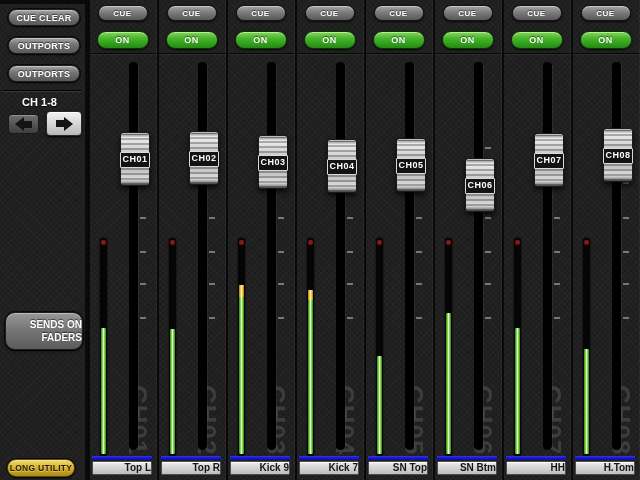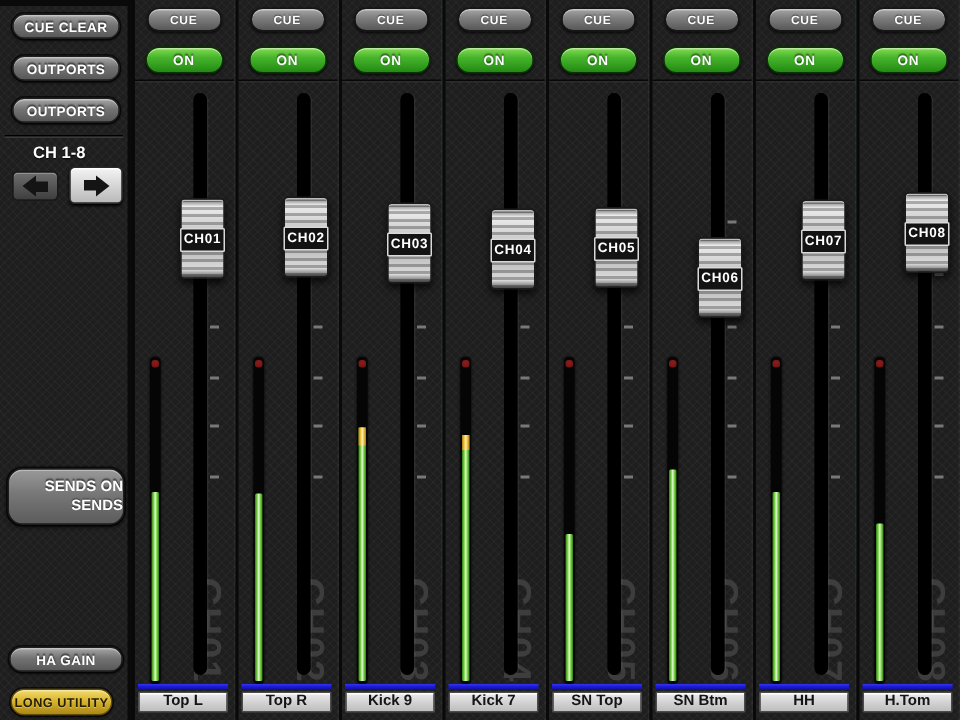--- a/index.html
+++ b/index.html
@@ -83,21 +83,21 @@
       linear-gradient(180deg,#6f6f6f 0%,#ececec 9%,#c9c9c9 40%,#b5b5b5 60%,#dcdcdc 90%,#616161 100%);
     box-shadow:0 3px 5px rgba(0,0,0,.7), inset 0 1px 0 rgba(255,255,255,.6);}
   .knob-label{position:absolute;left:-1px;right:-1px;top:50%;margin-top:-7px;height:14px;
     background:#131313;border:1px solid #d9d9d9;border-radius:1px;
     color:#fff;font-size:9px;font-weight:bold;letter-spacing:.5px;text-align:center;line-height:13px;}
   .name-bar{position:absolute;left:4px;width:60px;top:456px;height:4px;
     background:linear-gradient(180deg,#3636f2 0%,var(--name-bar-blue) 40%,#0d0d9e 100%);z-index:4;}
   .name-tag{position:absolute;left:4px;width:60px;top:461px;height:14px;z-index:4;cursor:pointer;
     background:linear-gradient(180deg,#ececec 0%,#cfcfcf 60%,#bdbdbd 100%);
     border:1px solid #4c4c4c;box-sizing:border-box;border-radius:1px;
-    color:#151515;font-size:10px;font-weight:bold;text-align:center;line-height:12px;
+    color:#151515;font-size:10px;font-weight:bold;text-align:right;line-height:12px;
     box-shadow:inset 0 1px 0 #fff;}
 </style>
 </head>
 <body>
 
 <div class="app">
 
   <aside class="sidebar texture">
     <button class="pill p1">CUE CLEAR</button>
     <button class="pill p2">OUTPORTS</button>
@@ -111,23 +111,22 @@
         </span>
     </button>
     <button class="arrow-btn next">
       <span class="arrow-shape">
           <span class="stem"></span>
           <span class="tri-r"></span>
         </span>
     </button>
     <button class="sof-btn">
       <span>SENDS ON</span><br>
-      <span>SENDS</span>
+      <span>FADERS</span>
     </button>
-    <button class="pill ha">HA GAIN</button>
     <button class="pill lf">LONG UTILITY</button>
   </aside>
 
   <main class="strips">
 
     <section class="strip texture" style="--knob-top: 132px; --meter-top: 328px; --yellow-h: 0px;">
       <button class="cue-btn">CUE</button>
       <button class="on-btn">ON</button>
       <div class="hr"></div>
       <div class="watermark">CH01</div>

